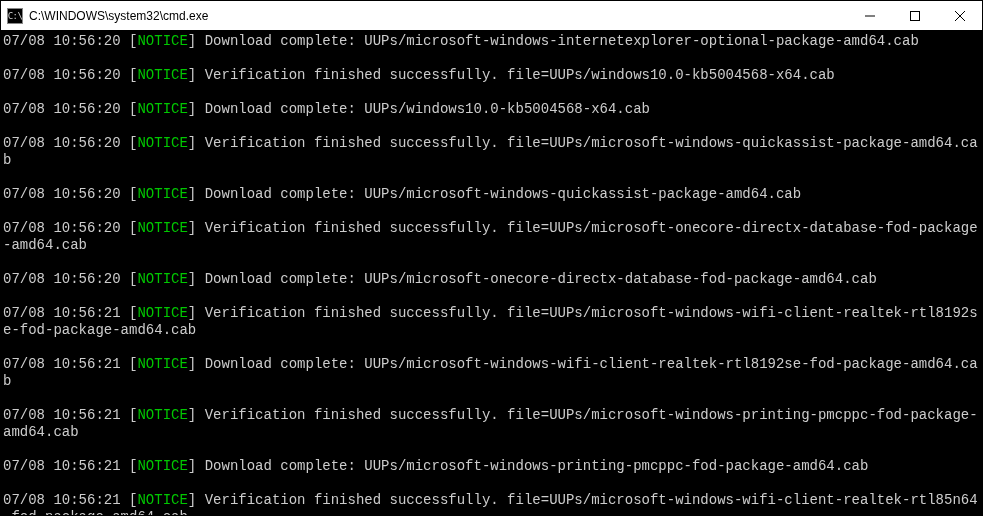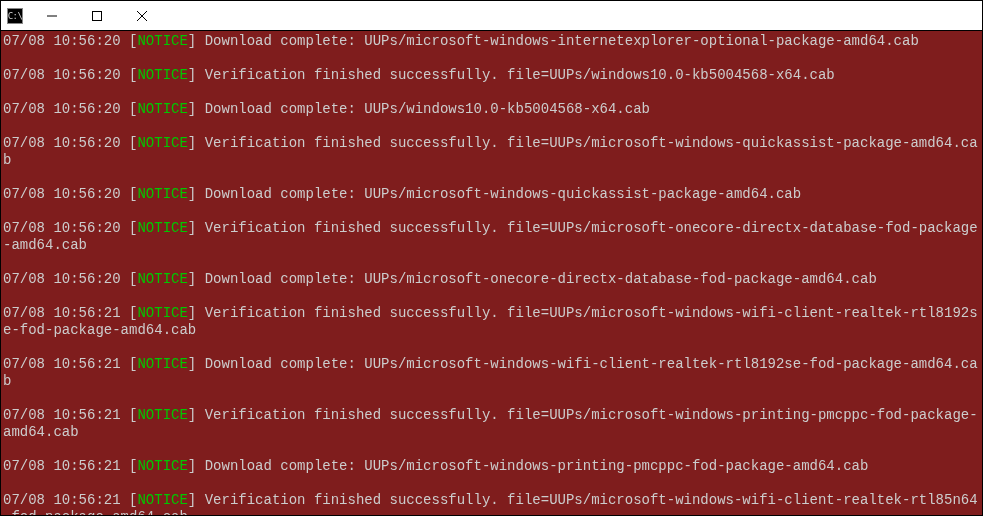--- a/index.html
+++ b/index.html
@@ -48,21 +48,21 @@
       display: flex;
       align-items: center;
       justify-content: center;
       font-family: 'Segoe UI', sans-serif;
       font-size: 10px;
       color: #000;
       cursor: pointer;
     }
     .terminal {
       height: calc(516px - 32px);
-      background: #7f1d1d;
+      background: #000000;
       overflow-y: scroll;
       font-family: 'Consolas', 'Courier New', monospace;
       font-size: 14px;
       line-height: 17px;
       color: #cccccc;
       padding: 0;
       position: relative;
     }
     .terminal-content {
       padding: 2px 0 2px 2px;
@@ -81,20 +81,21 @@
     .terminal::-webkit-scrollbar { width: 17px; background: #f0f0f0; }
     .terminal::-webkit-scrollbar-track { background: #f0f0f0; }
     .terminal::-webkit-scrollbar-thumb { background: #cdcdcd; border: 1px solid #f0f0f0; }
     .terminal::-webkit-scrollbar-button { background: #f0f0f0; height: 17px; display: block; }
   </style>
 </head>
 <body>
 
 <div class="titlebar">
   <div class="titlebar-icon">C:\</div>
+  <div class="titlebar-title">C:\WINDOWS\system32\cmd.exe</div>
   <div class="titlebar-controls">
     <div class="titlebar-btn">
       <svg width="10" height="10" viewBox="0 0 10 10">
           <line x1="0" y1="5" x2="10" y2="5" stroke="#000" stroke-width="1"></line>
         </svg>
     </div>
     <div class="titlebar-btn">
       <svg width="10" height="10" viewBox="0 0 10 10">
           <rect x="0.5" y="0.5" width="9" height="9" fill="none" stroke="#000" stroke-width="1"></rect>
         </svg>

